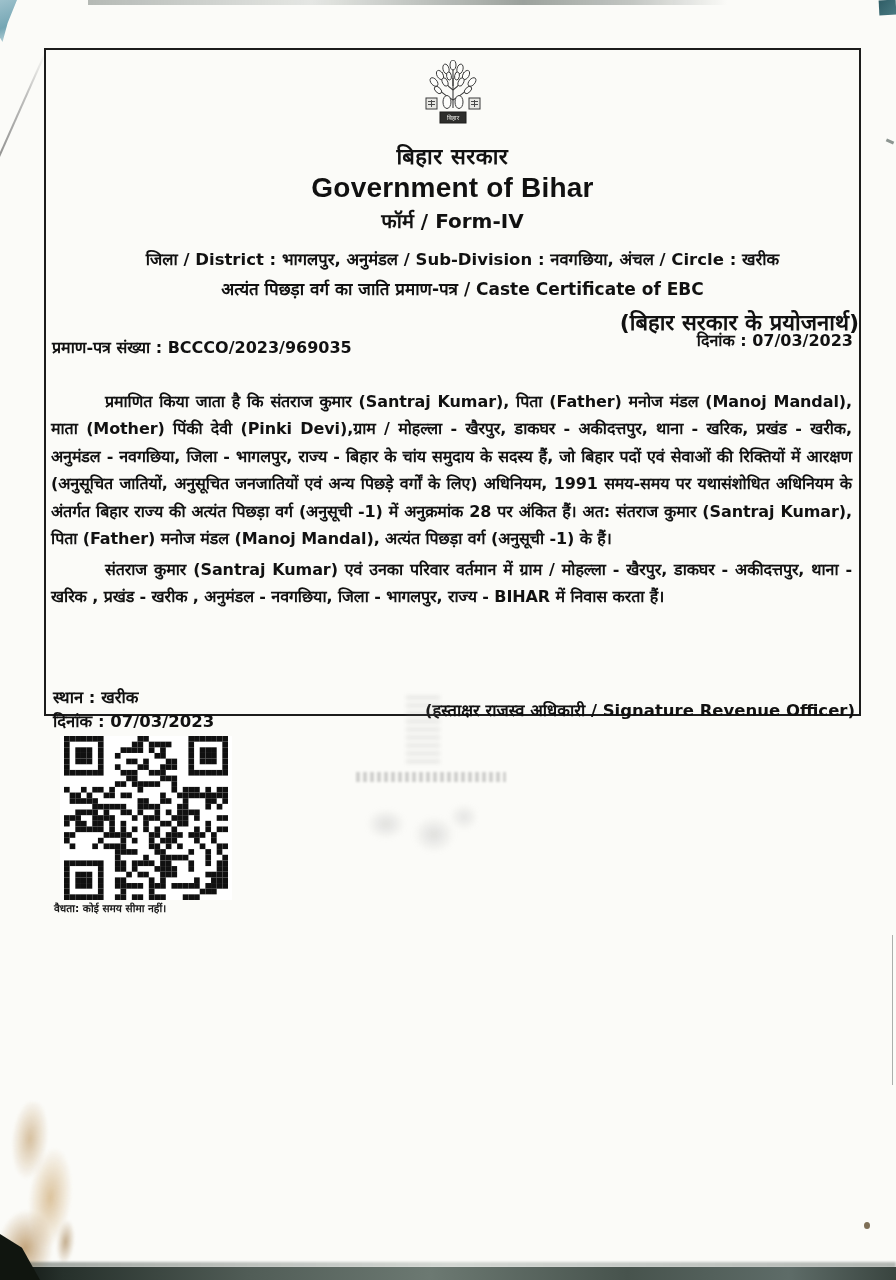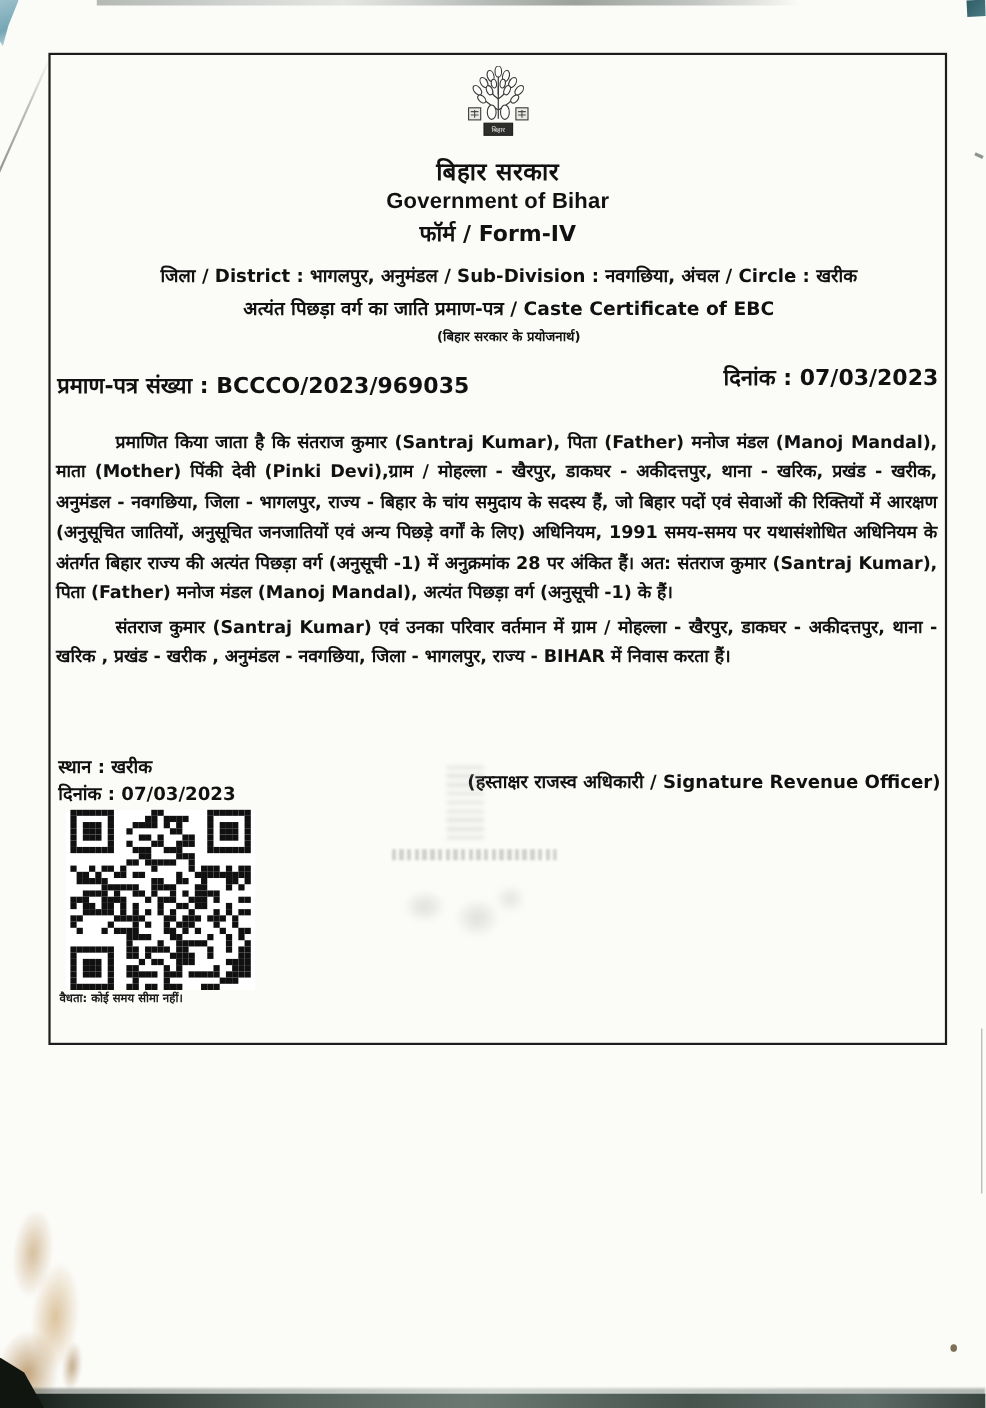--- a/index.html
+++ b/index.html
@@ -35,36 +35,36 @@
       radial-gradient(ellipse 40px 55px at 34% 86%, rgba(158,108,42,.6), transparent 70%),
       radial-gradient(ellipse 12px 30px at 70% 80%, rgba(140,95,35,.5), transparent 75%); }
   .band-bottom { position:absolute; left:0; bottom:0; width:100%; height:13px;
     background:linear-gradient(90deg,#0b0f0c 0%,#26302b 7%,#515d57 28%,#6c7972 48%,#47534d 70%,#5e6c68 88%,#39443f 100%); }
   .band-bottom-soft { position:absolute; left:0; bottom:12px; width:100%; height:6px;
     background:linear-gradient(90deg, rgba(70,80,74,.5), rgba(140,150,144,.35) 50%, rgba(90,100,95,.45)); filter:blur(1px); }
   .wedge-bottom-left { position:absolute; left:0; bottom:0; width:40px; height:46px; background:#10150f;
     clip-path:polygon(0 0,55% 30%,100% 100%,0 100%); }
 
   
-  .certificate-box { position:absolute; left:44px; top:48px; width:817px; height:902px;
+  .certificate-box { position:absolute; left:44px; top:48px; width:817px; height:668px;
     border:2px solid #1c1c1c; }
 
   .header-block { text-align:center; padding-top:10px; }
   .emblem { width:66px; height:70px; display:inline-block; }
   .title-hi { font-size:22px; font-weight:bold; margin-top:6px; letter-spacing:.5px; }
-  .title-en { font-size:20px; font-weight:bold; font-family:"Liberation Sans","DejaVu Sans",sans-serif; margin-top:2px; letter-spacing:.2px; }
+  .title-en { font-size:28px; font-weight:bold; font-family:"Liberation Sans","DejaVu Sans",sans-serif; margin-top:2px; letter-spacing:.2px; }
   .form-line { font-size:20px; font-weight:bold; margin-top:3px; }
 
   .subheader-block { text-align:center; margin-top:13px; font-weight:bold;padding-left:20px; }
   .district-line { font-size:16.5px; white-space:nowrap; }
   .caste-line { font-size:17px; margin-top:7px; }
-  .purpose-line { font-size:12px; margin-top:6px; }
+  .purpose-line { font-size:22px; margin-top:6px;text-align:right; }
 
   .meta-row { position:absolute; left:6px; right:6px; top:286px; display:flex;
-    justify-content:space-between; font-size:20px; font-weight:bold; }
+    justify-content:space-between; font-size:16px; font-weight:bold; }
   .meta-date { transform:translateY(-7px); }
 
   .para { position:absolute; left:5px; right:7px; text-align:justify; font-size:16px;
     font-weight:bold; line-height:27.4px; text-indent:54px; letter-spacing:-.1px; }
   .para1 { top:338px; }
   .para2 { top:506px; }
 
   .digital-sig { position:absolute; top:584px; right:30px; font-size:11.5px; line-height:15px;
     color:#474747; font-family:"Liberation Sans","DejaVu Sans",sans-serif; }
 

